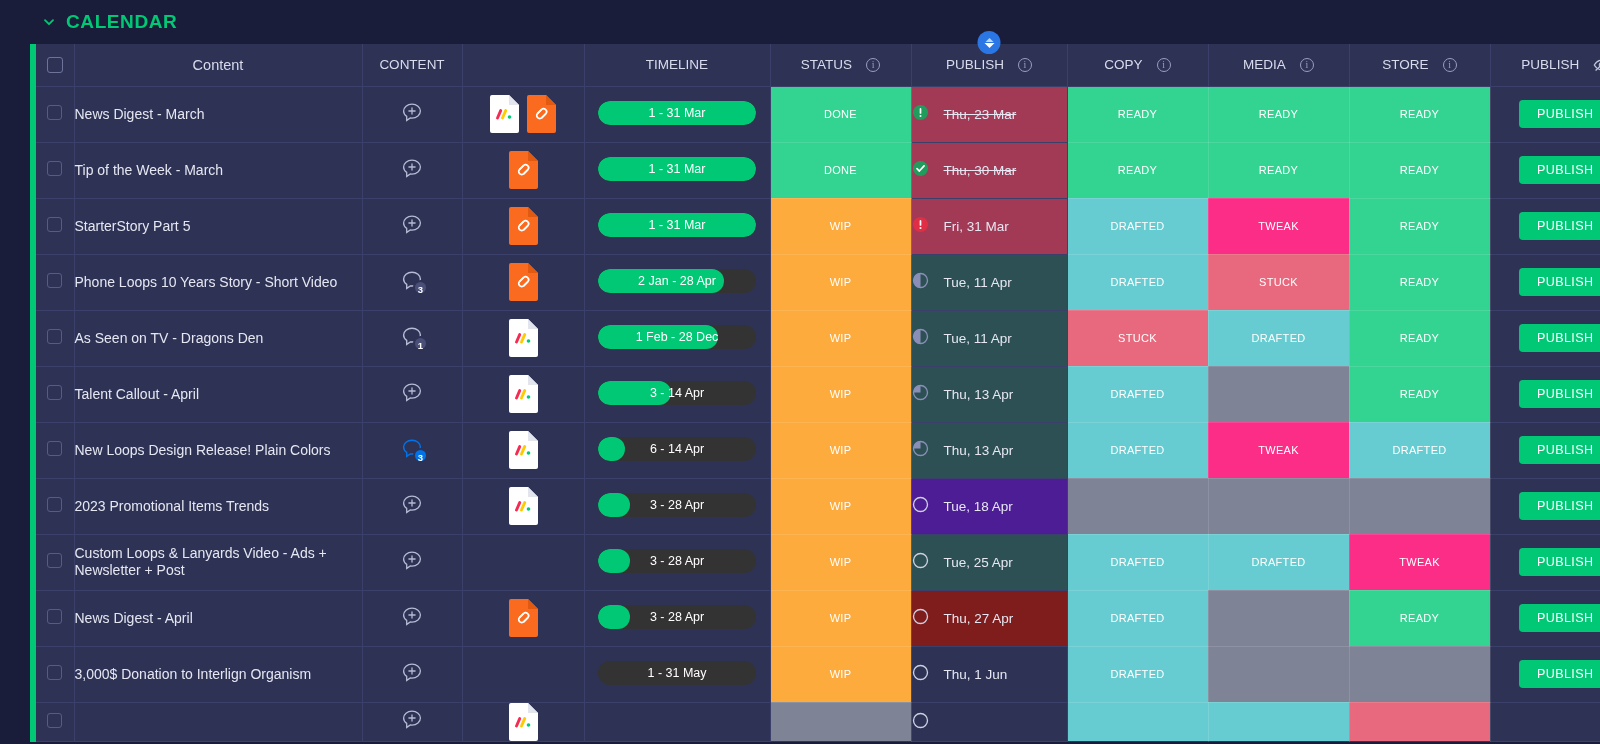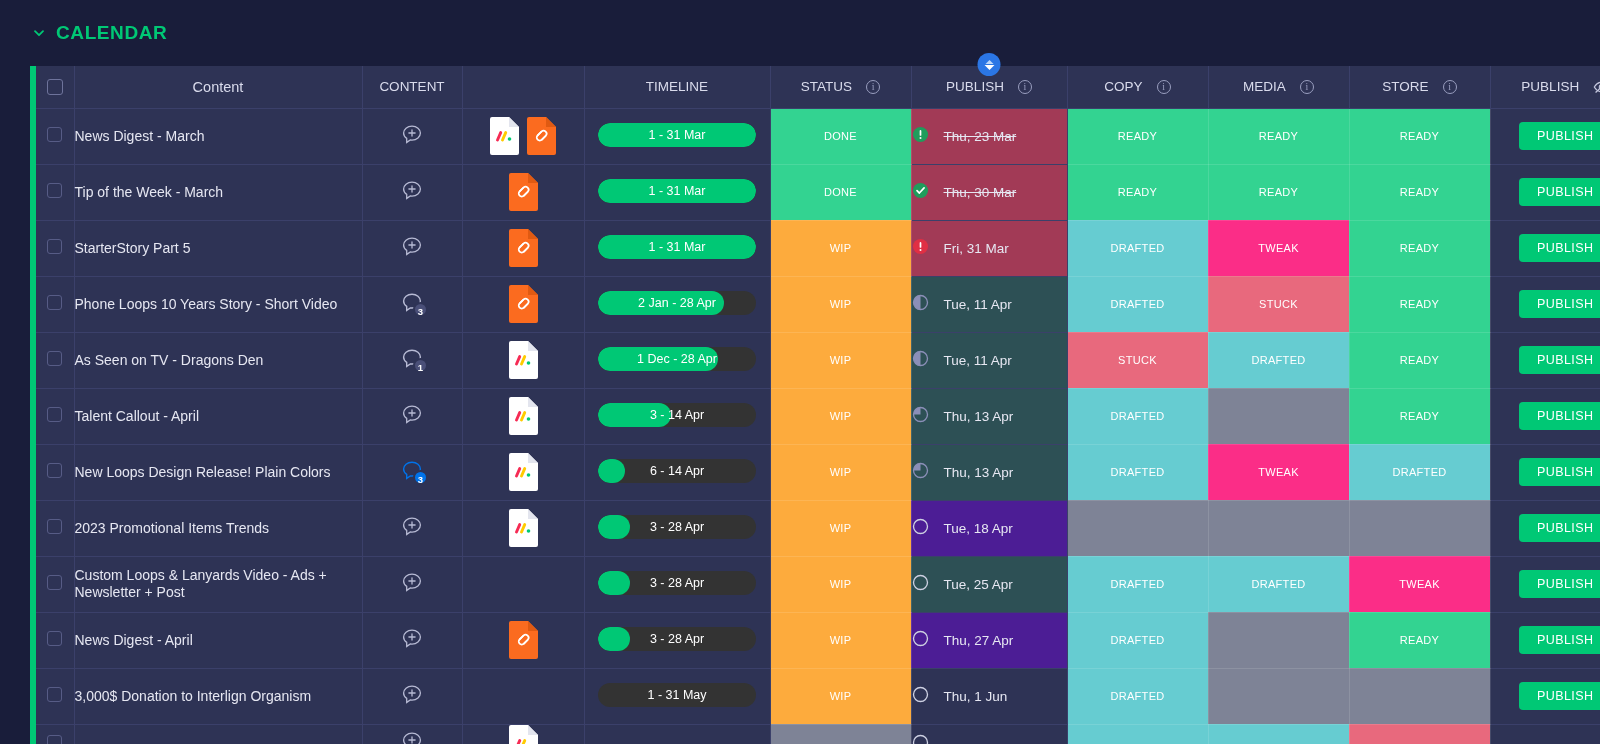--- a/index.html
+++ b/index.html
@@ -5,24 +5,24 @@
   * { box-sizing: border-box; margin: 0; padding: 0; }
   html, body {
     width: 1600px; height: 744px;
     background: #191d3a;
     font-family: "Liberation Sans", sans-serif;
     overflow: hidden;
   }
 
   
   .board-head {
-    height: 66px;
+    height: 44px;
     display: flex;
     align-items: center;
-    padding-left: 30px;
+    padding-left: 40px;
     background: #191d3a;
   }
   .chev {
     width: 18px; height: 18px;
     margin-right: 8px;
     display: flex; align-items: center; justify-content: center;
     color: #00c875;
   }
   .chev svg { display:block; }
   .board-title {
@@ -477,21 +477,21 @@
     <path d="M20 0l10 10h-10z" fill="#e3e5ee"></path>
     <g transform="translate(7.5,14)">
       <path d="M1 9 L4.2 1.6" stroke="#f62b54" stroke-width="2.9" stroke-linecap="round" fill="none"></path>
       <path d="M6 9 L9.2 1.6" stroke="#ffcb00" stroke-width="2.9" stroke-linecap="round" fill="none"></path>
       <circle cx="13" cy="8" r="1.8" fill="#00ca72"></circle>
     </g>
   </svg></td>
     <td class="time-cell">
     <div class="tl">
       <div class="fill" style="width:76%"></div>
-      <span class="lbl">1 Dec - 28 Apr</span>
+      <span class="lbl">1 Feb - 28 Dec</span>
     </div></td>
     <td class="st" style="background:#fdab3d"><span>WIP</span></td>
     <td class="rel" style="background:#2d5055">
       <span class="rel-in">
         <span><svg width="17" height="17" viewBox="0 0 18 18">
                   <circle cx="9" cy="9" r="7.4" fill="none" stroke="#8b8fb8" stroke-width="1.4"></circle>
                   <path d="M9 1.6 A7.4 7.4 0 0 0 9 16.4 Z" fill="#8b8fb8"></path>
                 </svg></span>
         <span class="dtxt">Tue, 11 Apr</span>
       </span>
@@ -678,21 +678,21 @@
       <path d="M4.5 3.2 h5.2 a3 3 0 010 6 h-5.2"></path>
       <path d="M9.5 9.2 h-5.2 a3 3 0 010-6 h5.2"></path>
     </g>
   </svg></td>
     <td class="time-cell">
     <div class="tl">
       <div class="fill" style="width:20%"></div>
       <span class="lbl">3 - 28 Apr</span>
     </div></td>
     <td class="st" style="background:#fdab3d"><span>WIP</span></td>
-    <td class="rel" style="background:#4c1d95">
+    <td class="rel" style="background:#7f1d1d">
       <span class="rel-in">
         <span><svg width="17" height="17" viewBox="0 0 18 18">
                   <circle cx="9" cy="9" r="7.4" fill="none" stroke="#cdd0e2" stroke-width="1.4"></circle>
                 </svg></span>
         <span class="dtxt">Thu, 27 Apr</span>
       </span>
           </td>
     <td class="st" style="background:#66ccd1"><span>DRAFTED</span></td>
     <td class="st" style="background:#7e8396"><span></span></td>
     <td class="st" style="background:#33d391"><span>READY</span></td>

